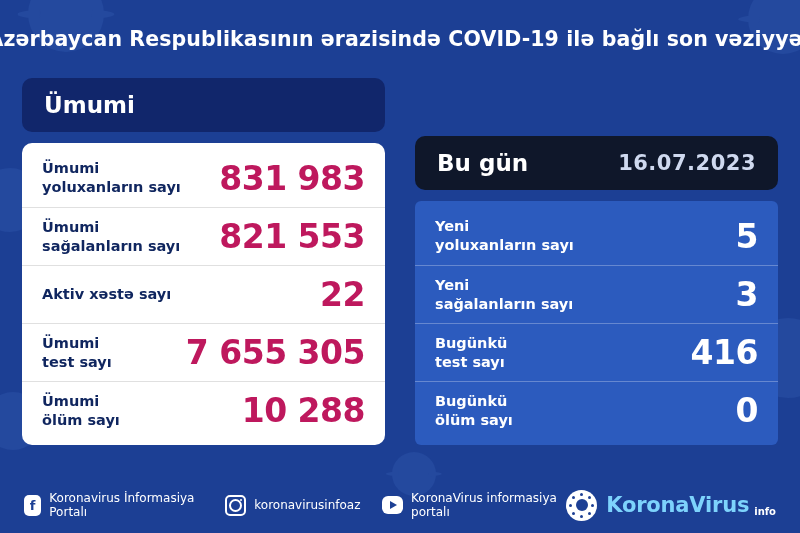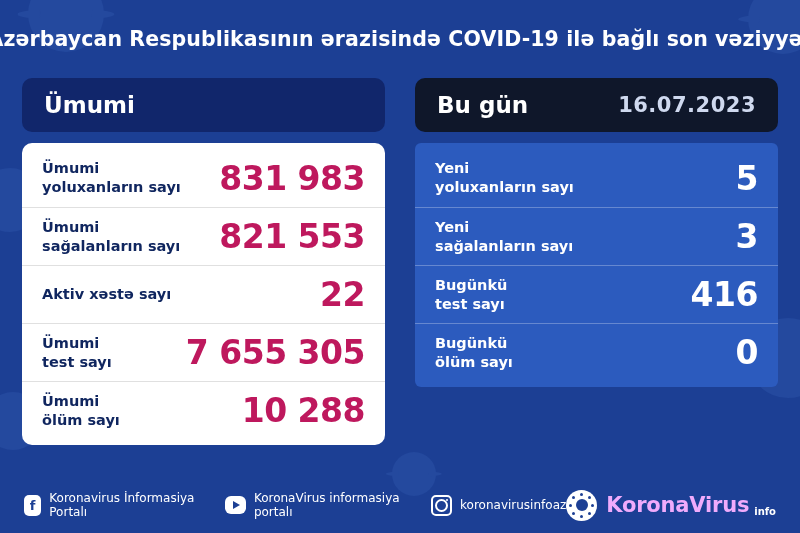--- a/index.html
+++ b/index.html
@@ -50,21 +50,21 @@
     white-space: nowrap;
   }
 
   
   .columns {
     position: relative;
     z-index: 2;
     display: flex;
     gap: 30px;
     padding: 0 22px;
-    align-items: flex-start;
+    align-items: flex-end;
   }
   .col { flex: 1; }
 
   .panel-title {
     border-radius: 10px;
     height: 54px;
     display: flex;
     align-items: center;
     padding: 0 22px;
     color: #ffffff;
@@ -198,21 +198,21 @@
     border-radius: 50%;
     background: #1c3f94;
   }
   .brand .sun .ray {
     position: absolute;
     width: 3px; height: 3px;
     border-radius: 50%;
     background: #1c3f94;
   }
   .brand .name {
-    color: #f0abfc;
+    color: #7dd3fc;
     font-size: 21px;
     font-weight: bold;
     letter-spacing: -0.2px;
   }
   .brand .info {
     color: #ffffff;
     font-size: 10px;
     align-self: flex-start;
     margin-top: 16px;
     margin-left: -4px;
@@ -298,28 +298,28 @@
 
 </div>
 
 <div class="footer">
   <div class="socials">
     <div class="social">
       <span class="sicon">f</span>
       <span class="txt">Koronavirus İnformasiya Portalı</span>
     </div>
     <div class="social">
+      <span class="sicon ig"></span>
+      <span class="txt">koronavirusinfoaz</span>
+    </div>
+    <div class="social">
       <span class="sicon yt">
           <span class="play"></span>
         </span>
       <span class="txt">KoronaVirus informasiya portalı</span>
-    </div>
-    <div class="social">
-      <span class="sicon ig"></span>
-      <span class="txt">koronavirusinfoaz</span>
     </div>
   </div>
   <div class="brand">
     <span class="sun">
       <span class="inner"></span>
       <span class="ray" style="top:3px;left:14px;"></span>
       <span class="ray" style="bottom:3px;left:14px;"></span>
       <span class="ray" style="top:14px;left:3px;"></span>
       <span class="ray" style="top:14px;right:3px;"></span>
       <span class="ray" style="top:6px;left:6px;"></span>

